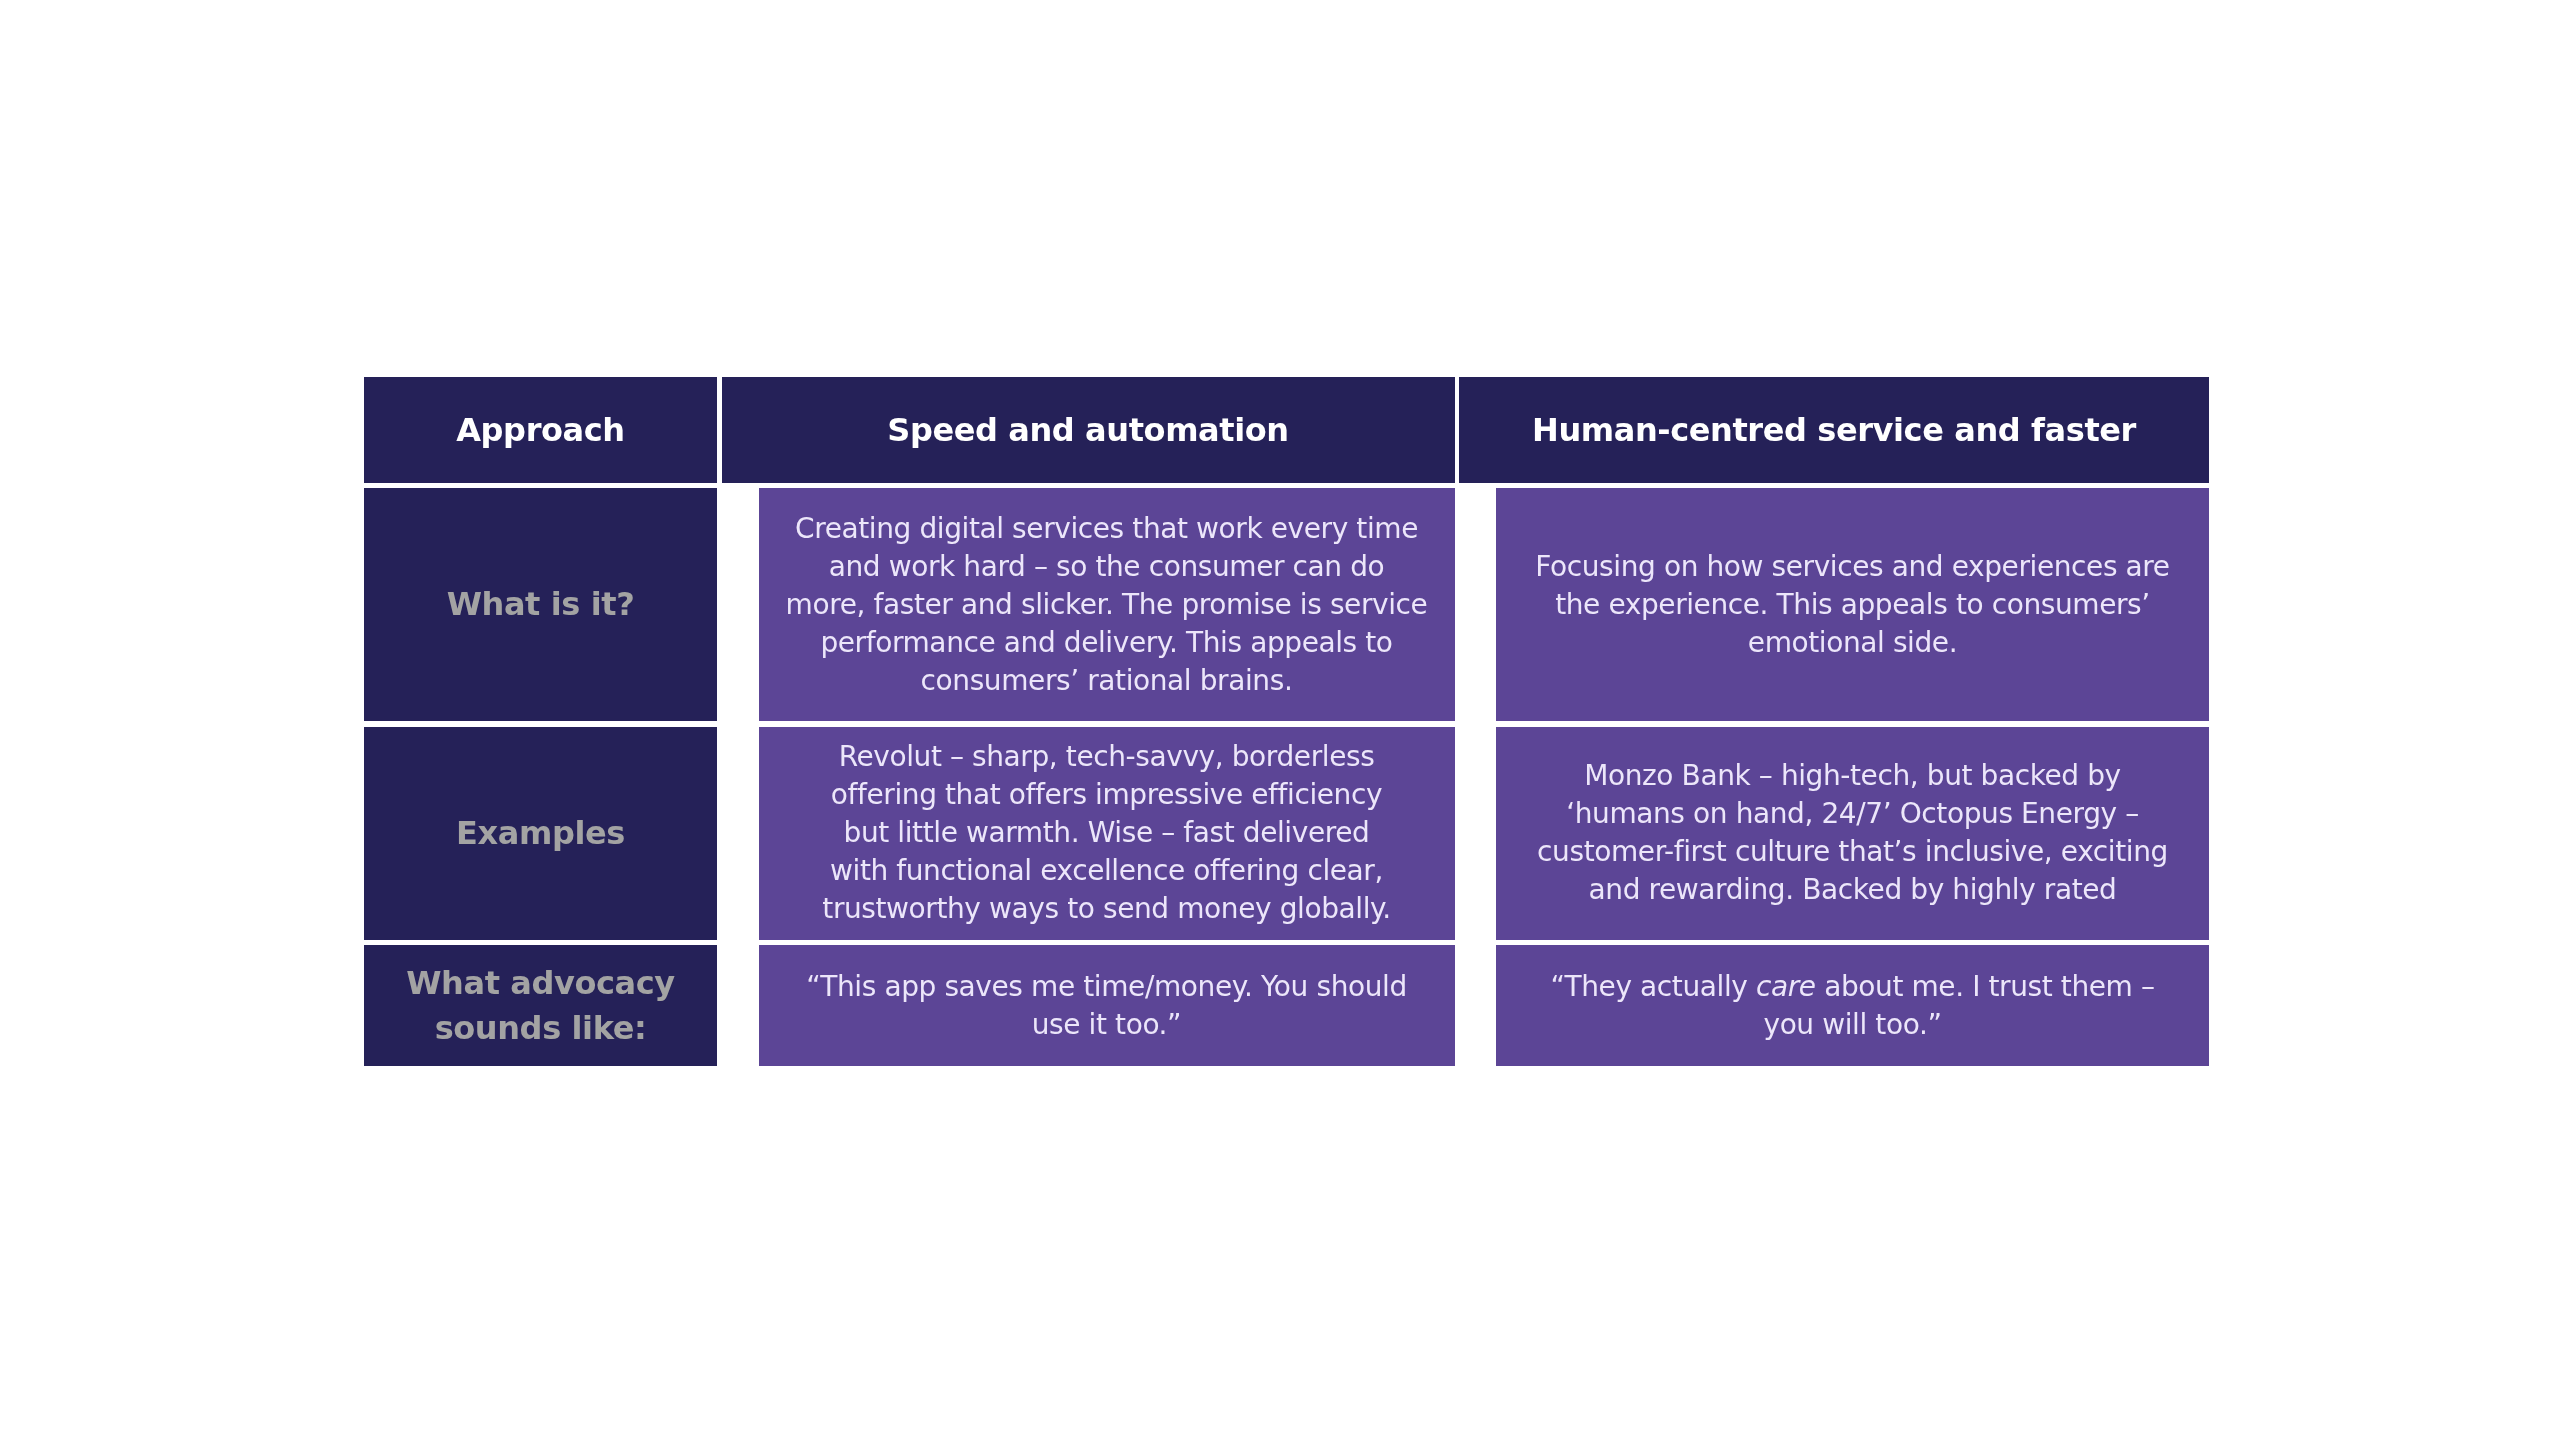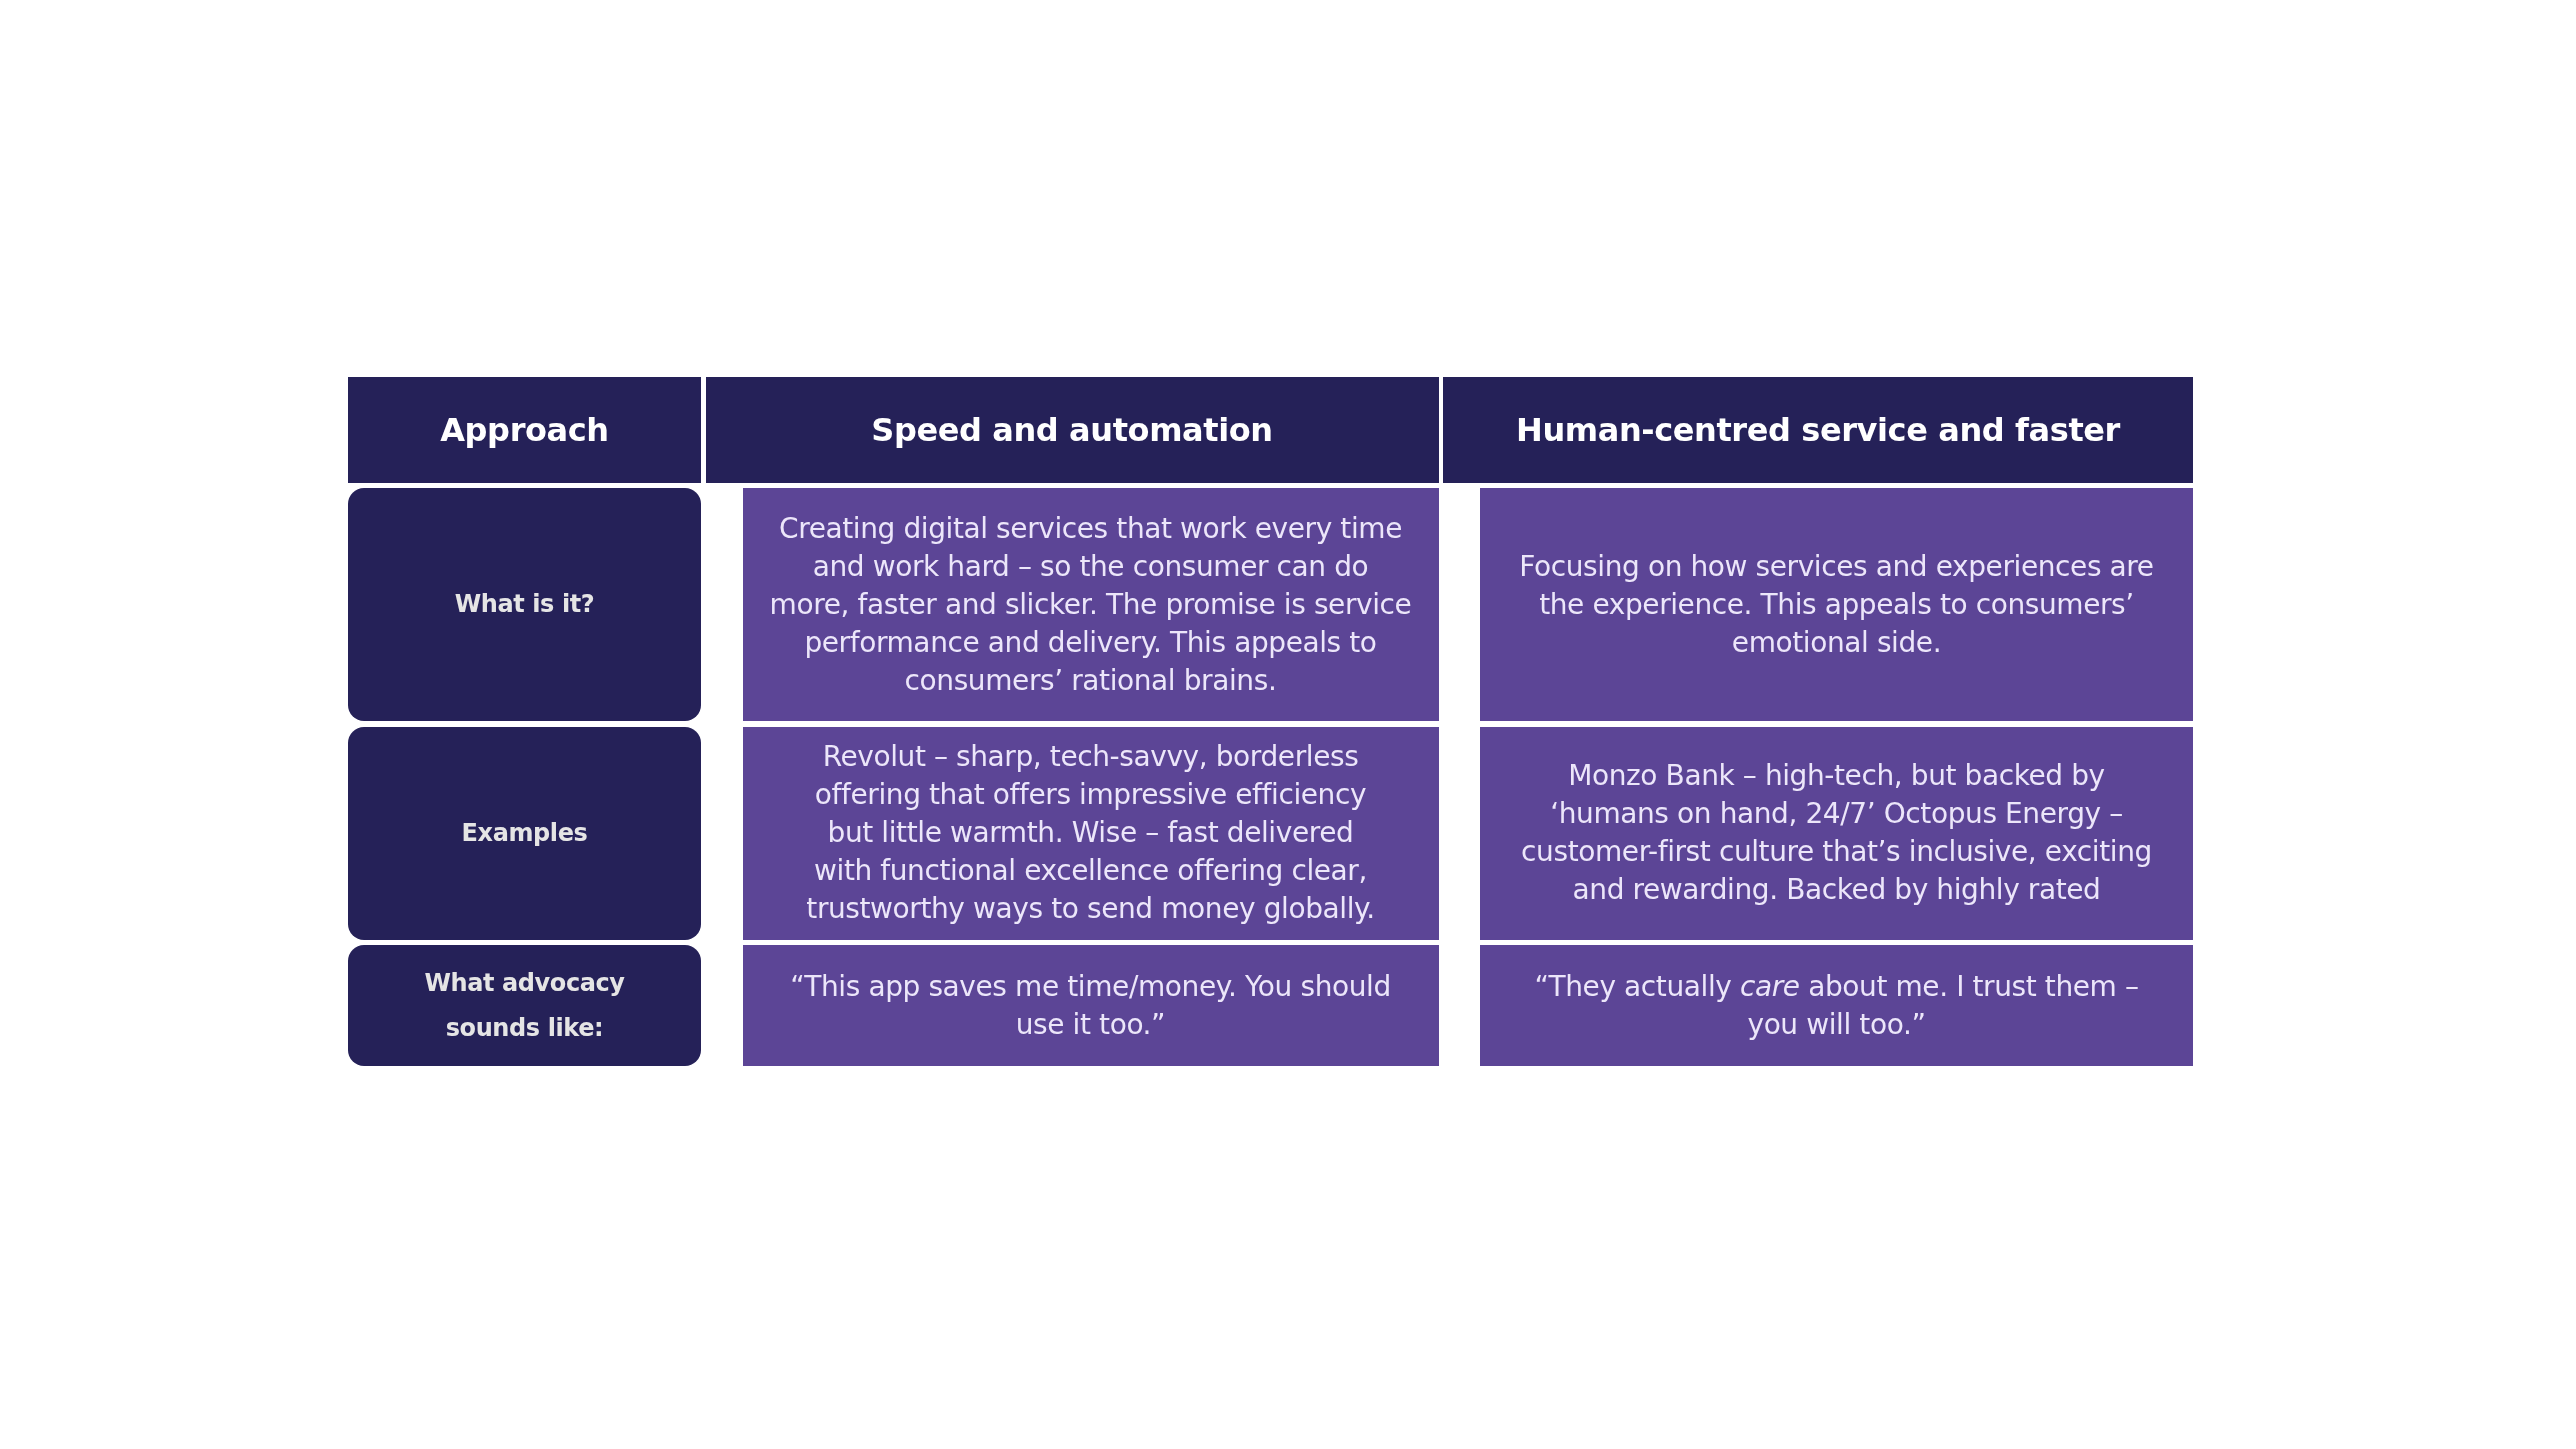--- a/index.html
+++ b/index.html
@@ -5,21 +5,21 @@
     html, body { margin: 0; padding: 0; }
     body {
       width: 2576px; height: 1449px;
       background: #ffffff;
       position: relative;
       overflow: hidden;
       font-family: "DejaVu Sans", "Liberation Sans", sans-serif;
     }
     .table {
       position: absolute;
-      left: 348px; top: 377px;
+      left: 364px; top: 377px;
       width: 1846px;
       display: grid;
       grid-template-columns: 353px 733px 750px;
       grid-template-rows: 106px 233px 213px 121px;
       column-gap: 4.5px;
       row-gap: 5.4px;
       background: #ffffff;
     }
     .cell {
       display: flex;
@@ -32,26 +32,25 @@
     .hdr {
       background: #252158;
       color: #ffffff;
       font-weight: bold;
       font-size: 32px;
       line-height: 45px;
       letter-spacing: -0.4px;
     }
     .rowlabel {
       background: #252158;
-      color: #e5e5e5;
+      color: #a3a3a3;
       font-weight: bold;
-      font-size: 24px;
+      font-size: 32px;
       line-height: 45px;
       letter-spacing: -0.4px;
-      border-radius: 16px;
     }
     .body {
       background: #5c4596;
       color: #ece6fa;
       font-size: 28px;
       line-height: 38px;
       letter-spacing: -0.4px;
       margin-left: 37px;
     }
     .body .line { display: block; white-space: nowrap; }

